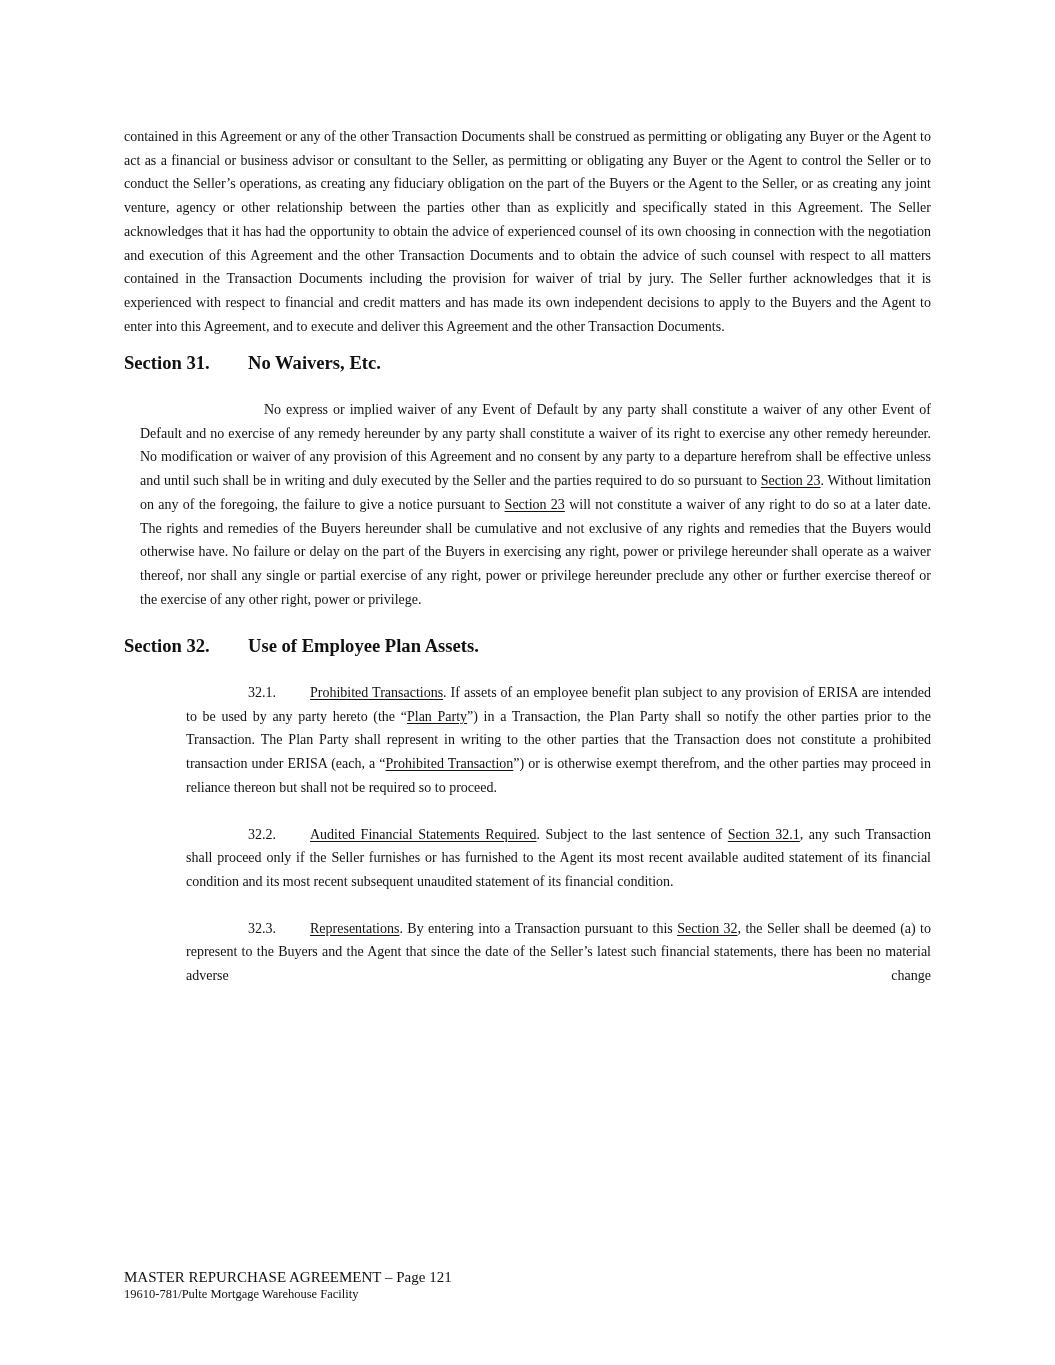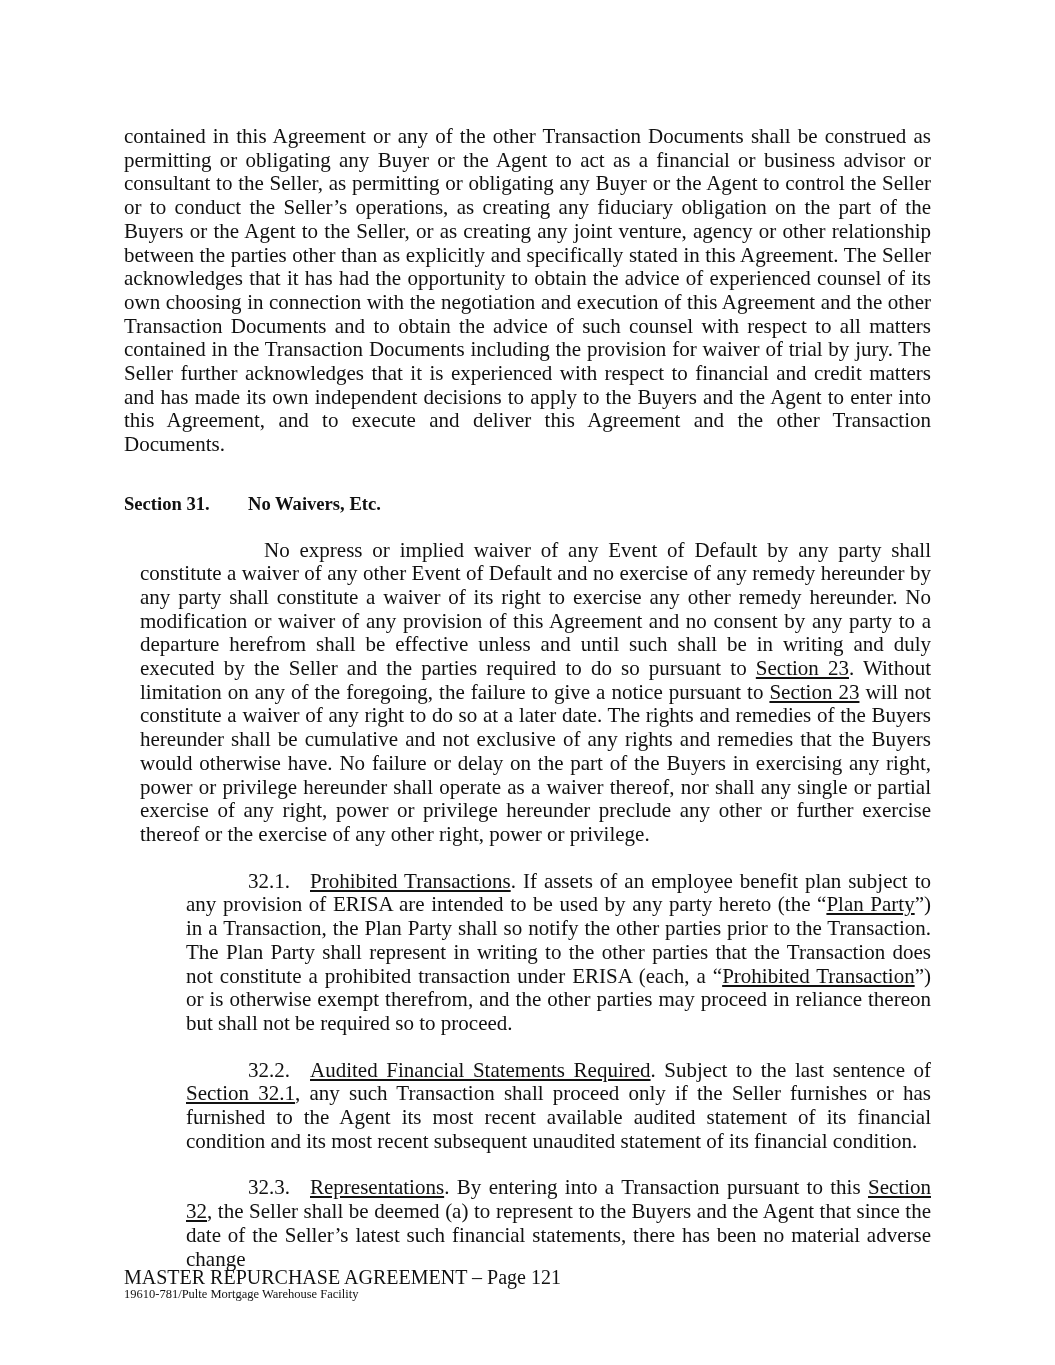--- a/index.html
+++ b/index.html
@@ -3,45 +3,46 @@
   <meta charset="utf-8">
   <style>
     html, body { margin: 0; padding: 0; background: #ffffff; }
     body {
       width: 1055px; height: 1365px; position: relative; overflow: hidden;
       font-family: "Liberation Serif", "DejaVu Serif", serif;
       color: #111111;
     }
     .page { position: absolute; left: 124px; top: 125px; width: 807px; }
     .para {
-      font-size: 21px; line-height: 23.7px; text-align: justify;
+      font-size: 14px; line-height: 23.7px; text-align: justify;
       margin: 0; text-align-last: left;
     }
     .heading {
       font-size: 18.6px; font-weight: bold; line-height: 23.7px; margin: 0;
     }
     .heading .num { display: inline-block; width: 124px; }
     .indent { text-indent: 124px; margin-left: 16px; }
     .sub { margin-left: 62px; text-indent: 62px; }
     .sub .subnum { display: inline-block; width: 62px; text-indent: 0; }
     u { text-decoration: underline; text-underline-offset: 2px; }
     .footer { position: absolute; left: 124px; top: 1268px; }
-    .footer .f1 { font-size: 20px; line-height: 19px; }
+    .footer .f1 { font-size: 15px; line-height: 19px; }
     .footer .f2 { font-size: 12.5px; line-height: 15px; }
   </style>
 </head>
 <body>
 
 <div class="page">
   <p class="para">contained in this Agreement or any of the other Transaction Documents shall be construed as permitting or obligating any Buyer or the Agent to act as a financial or business advisor or consultant to the Seller, as permitting or obligating any Buyer or the Agent to control the Seller or to conduct the Seller’s operations, as creating any fiduciary obligation on the part of the Buyers or the Agent to the Seller, or as creating any joint venture, agency or other relationship between the parties other than as explicitly and specifically stated in this Agreement.  The Seller acknowledges that it has had the opportunity to obtain the advice of experienced counsel of its own choosing in connection with the negotiation and execution of this Agreement and the other Transaction Documents and to obtain the advice of such counsel with respect to all matters contained in the Transaction Documents including the provision for waiver of trial by jury.  The Seller further acknowledges that it is experienced with respect to financial and credit matters and has made its own independent decisions to apply to the Buyers and the Agent to enter into this Agreement, and to execute and deliver this Agreement and the other Transaction Documents.</p>
 
-  <p class="heading" style="margin-top:35px"><span class="num">Section 31.</span><span>No Waivers, Etc.</span></p>
+  <p class="heading" style="margin-top:13px"><span class="num">Section 31.</span><span>No Waivers, Etc.</span></p>
 
   <p class="para indent" style="margin-top:23px"><span>No express or implied waiver of any Event of Default by any party shall constitute a waiver of any other Event of Default and no exercise of any remedy hereunder by any party shall constitute a waiver of its right to exercise any other remedy hereunder.  No modification or waiver of any provision of this Agreement and no consent by any party to a departure herefrom shall be effective unless and until such shall be in writing and duly executed by the Seller and the parties required to do so pursuant to </span><u>Section 23</u><span>.  Without limitation on any of the foregoing, the failure to give a notice pursuant to </span><u>Section 23</u><span> will not constitute a waiver of any right to do so at a later date.  The rights and remedies of the Buyers hereunder shall be cumulative and not exclusive of any rights and remedies that the Buyers would otherwise have.  No failure or delay on the part of the Buyers in exercising any right, power or privilege hereunder shall operate as a waiver thereof, nor shall any single or partial exercise of any right, power or privilege hereunder preclude any other or further exercise thereof or the exercise of any other right, power or privilege.</span></p>
 
+  <p class="heading" style="margin-top:23px"><span class="num">Section 32.</span><span>Use of Employee Plan Assets.</span></p>
 
   <p class="para sub" style="margin-top:23px"><span class="subnum">32.1.</span><u>Prohibited Transactions</u><span>.  If assets of an employee benefit plan subject to any provision of ERISA are intended to be used by any party hereto (the “</span><u>Plan Party</u><span>”) in a Transaction, the Plan Party shall so notify the other parties prior to the Transaction.  The Plan Party shall represent in writing to the other parties that the Transaction does not constitute a prohibited transaction under ERISA (each, a “</span><u>Prohibited Transaction</u><span>”) or is otherwise exempt therefrom, and the other parties may proceed in reliance thereon but shall not be required so to proceed.</span></p>
 
   <p class="para sub" style="margin-top:23px"><span class="subnum">32.2.</span><u>Audited Financial Statements Required</u><span>.  Subject to the last sentence of </span><u>Section 32.1</u><span>, any such Transaction shall proceed only if the Seller furnishes or has furnished to the Agent its most recent available audited statement of its financial condition and its most recent subsequent unaudited statement of its financial condition.</span></p>
 
   <p class="para sub" style="margin-top:23px; text-align-last: justify;"><span class="subnum">32.3.</span><u>Representations</u><span>.  By entering into a Transaction pursuant to this </span><u>Section 32</u><span>, the Seller shall be deemed (a) to represent to the Buyers and the Agent that since the date of the Seller’s latest such financial statements, there has been no material adverse change</span></p>
 </div>
 
 <div class="footer">
   <div class="f1">MASTER REPURCHASE AGREEMENT – Page 121</div>

